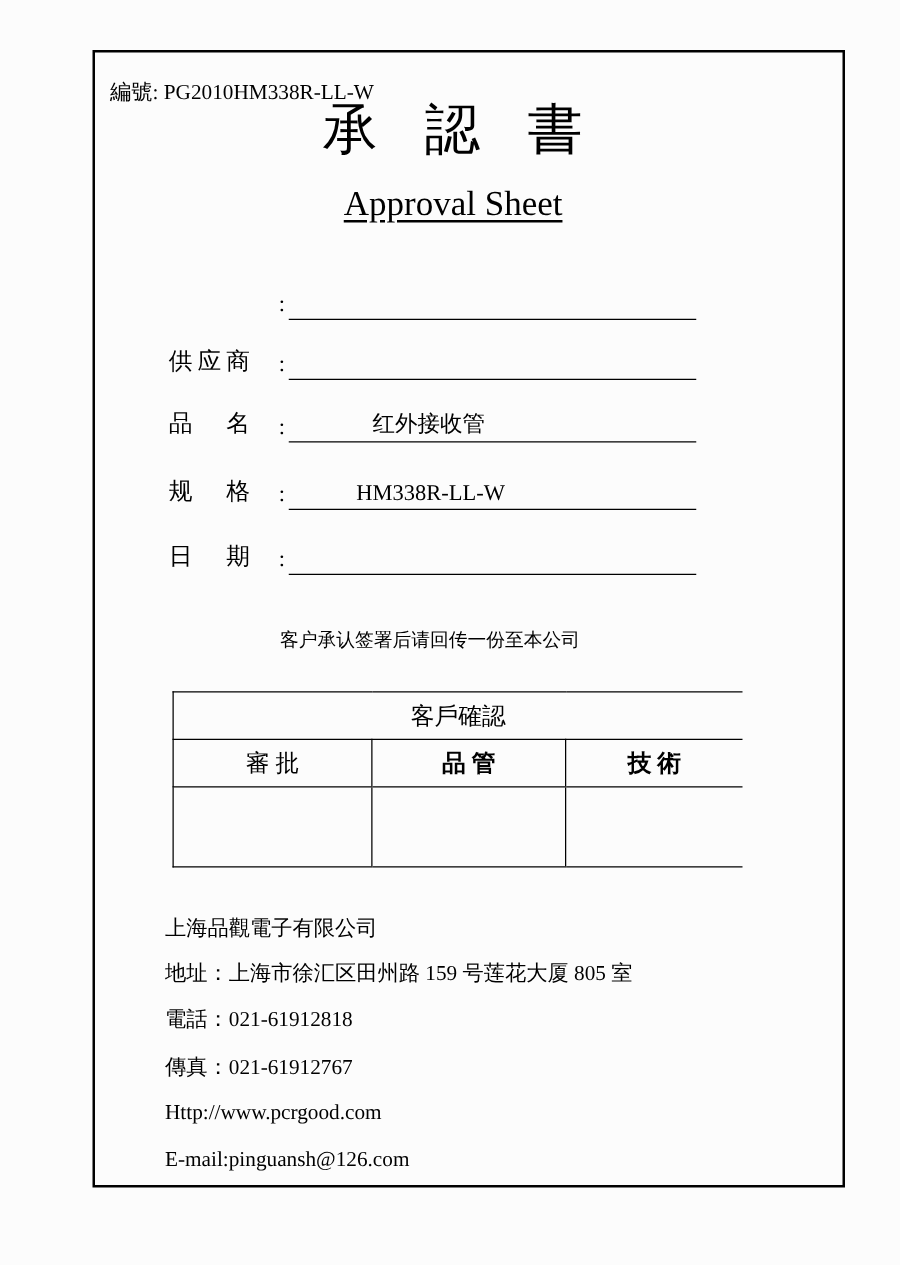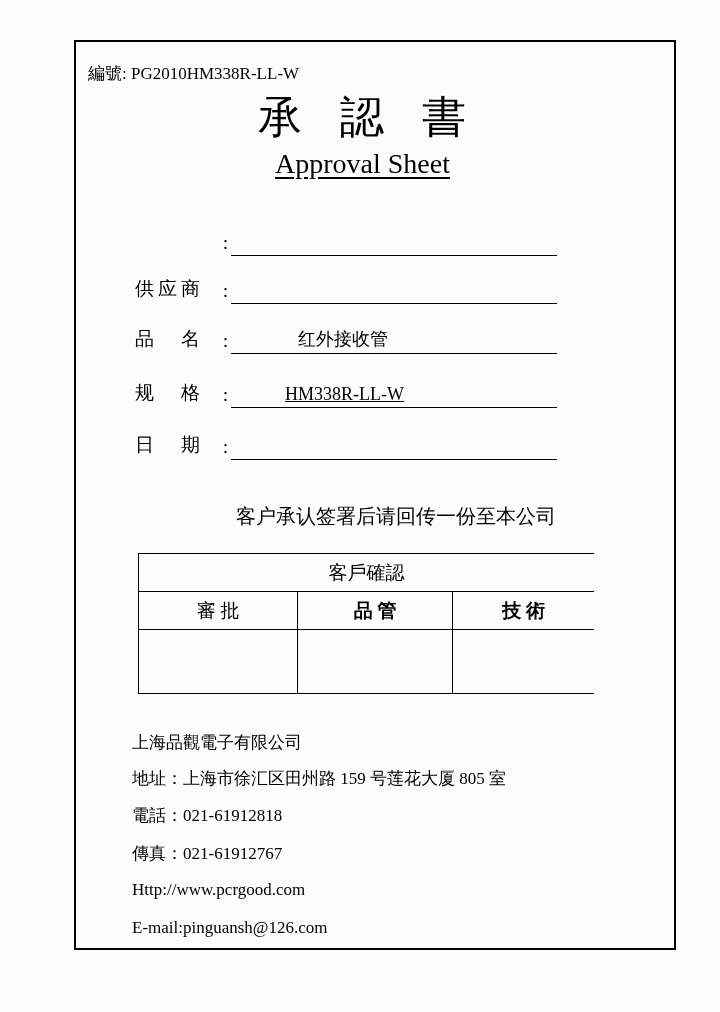--- a/index.html
+++ b/index.html
@@ -2,28 +2,28 @@
 <html><head>
 <meta charset="utf-8">
 <style>
   html, body { margin: 0; padding: 0; background: #fcfcfc; }
   body { width: 720px; height: 1012px; position: relative; overflow: hidden;
          font-family: "Liberation Serif", "DejaVu Serif", serif; color: #000; }
   .frame { position: absolute; left: 74px; top: 40px; width: 598px; height: 906px;
            border: 2px solid #000; box-sizing: content-box; }
   .abs { position: absolute; white-space: nowrap; }
   .code-line { left: 88px; top: 62px; font-size: 17px; }
-  .title-cn { left: 258px; top: 88px; font-size: 44px; letter-spacing: 38px; line-height: 60px; }
+  .title-cn { left: 258px; top: 74px; font-size: 44px; letter-spacing: 38px; line-height: 60px; }
   .title-en { left: 275px; top: 148px; font-size: 28px; text-decoration: underline; text-decoration-thickness: 2px; text-underline-offset: 4px; }
   .field { position: absolute; left: 135px; height: 30px; width: 422px; }
   .field .label { position: absolute; left: 0; bottom: 2px; font-size: 19px; width: 90px; letter-spacing: 4px; }
   .field .colon { position: absolute; left: 88px; bottom: 2px; font-size: 18px; }
   .field .line { position: absolute; left: 96px; right: 0; bottom: 0; border-bottom: 1.3px solid #000; height: 0; }
   .field .value { position: absolute; bottom: 3px; font-size: 18px; }
-  .notice { left: 236px; top: 503px; font-size: 20px; }
+  .notice { left: 224px; top: 503px; font-size: 15px; }
   table.approval { position: absolute; left: 138px; top: 553px; width: 456px; border-collapse: collapse; }
   table.approval td { border: 1.5px solid #000; border-right: none; text-align: center; font-size: 19px; padding: 0; }
   table.approval td + td { border-left: 1.5px solid #000; font-weight: bold; }
   .footer { left: 132px; font-size: 17px; }
 </style>
 </head>
 <body>
 
 <div class="frame"></div>
 
@@ -51,21 +51,21 @@
   <span class="label">品　名</span>
   <span class="colon">:</span>
   <span class="line"></span>
   <span class="value" style="left:163px;">红外接收管</span>
 </div>
 
 <div class="field" style="top:378px;">
   <span class="label">规　格</span>
   <span class="colon">:</span>
   <span class="line"></span>
-  <span class="value" style="left:150px;text-decoration:underline;">HM338R-LL-W</span>
+  <span class="value" style="left:150px;">HM338R-LL-W</span>
 </div>
 
 <div class="field" style="top:430px;">
   <span class="label">日　期</span>
   <span class="colon">:</span>
   <span class="line"></span>
   <span class="value" style="left:130px;"></span>
 </div>
 
 <div class="abs notice">客户承认签署后请回传一份至本公司</div>

